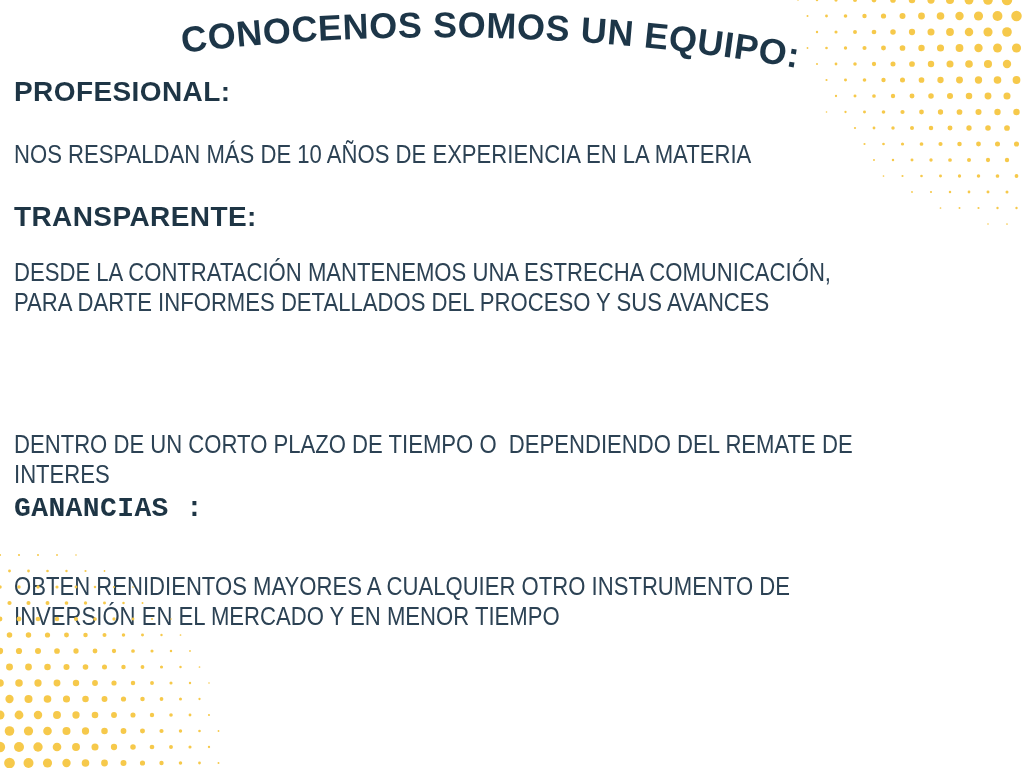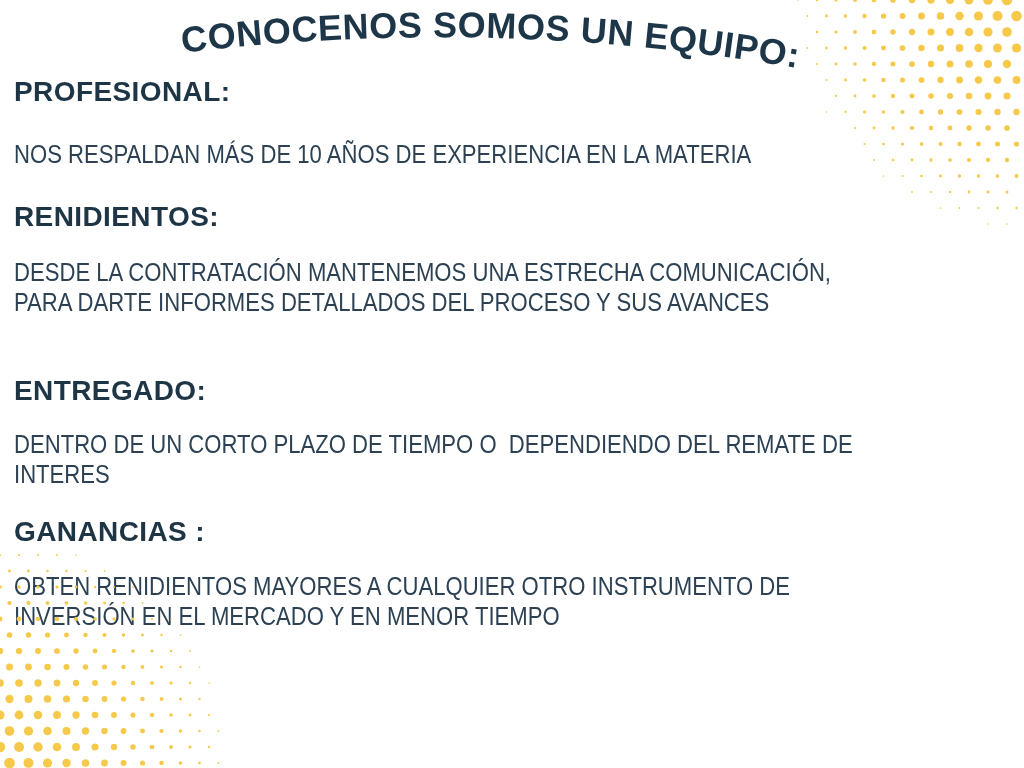--- a/index.html
+++ b/index.html
@@ -30,21 +30,21 @@
     font-size:26px;line-height:30px;letter-spacing:0px;
     color:#2c4254;
     white-space:pre-wrap;
     transform:scaleX(0.85);
     transform-origin:left top;
     width:1150px;
   }
   .h1{top:76px;}  .b1{top:139px;}
   .h2{top:201px;} .b2{top:257px;}
   .h3{top:375px;} .b3{top:429px;}
-  .h4{top:516px;} .b4{top:571px;}
+  .h4{top:493px;font-family:Liberation Mono, monospace;} .b4{top:571px;}
 
   
   .dots-tr{position:absolute;right:0;top:0;width:245px;height:255px;}
   .dots-bl{position:absolute;left:0;bottom:0;width:255px;height:245px;}
 
   
   .logo{position:absolute;left:852px;top:593px;width:150px;height:130px;}
   .logo svg{display:block;width:150px;height:130px;}
   .logo .name{
     font-family:"Liberation Sans",sans-serif;
@@ -63,25 +63,24 @@
   <svg class="title-svg" viewBox="0 0 1024 90">
     <path id="title-arc" d="M 172 54 Q 492 14 808 70" fill="none" stroke="none"></path>
     <text>
       <textPath href="#title-arc" startOffset="50%" text-anchor="middle">CONOCENOS SOMOS UN EQUIPO:</textPath>
     </text>
   </svg>
 
   <div class="heading h1">PROFESIONAL:</div>
   <div class="body-text b1">NOS RESPALDAN MÁS DE 10 AÑOS DE EXPERIENCIA EN LA MATERIA</div>
 
-  <div class="heading h2">RENIDIENTOS:</div>
+  <div class="heading h2">TRANSPARENTE:</div>
   <div class="body-text b2">DESDE LA CONTRATACIÓN MANTENEMOS UNA ESTRECHA COMUNICACIÓN,
 PARA DARTE INFORMES DETALLADOS DEL PROCESO Y SUS AVANCES</div>
 
-  <div class="heading h3">ENTREGADO:</div>
   <div class="body-text b3">DENTRO DE UN CORTO PLAZO DE TIEMPO O  DEPENDIENDO DEL REMATE DE
 INTERES</div>
 
   <div class="heading h4">GANANCIAS :</div>
   <div class="body-text b4">OBTEN RENIDIENTOS MAYORES A CUALQUIER OTRO INSTRUMENTO DE
 INVERSIÓN EN EL MERCADO Y EN MENOR TIEMPO</div>
 
   <svg id="dotsTR" class="dots-tr" viewBox="0 0 245 255">
       <circle cx="19" cy="0" r="0.82" fill="#f6c94b"></circle>
       <circle cx="38" cy="0" r="1.23" fill="#f6c94b"></circle>

